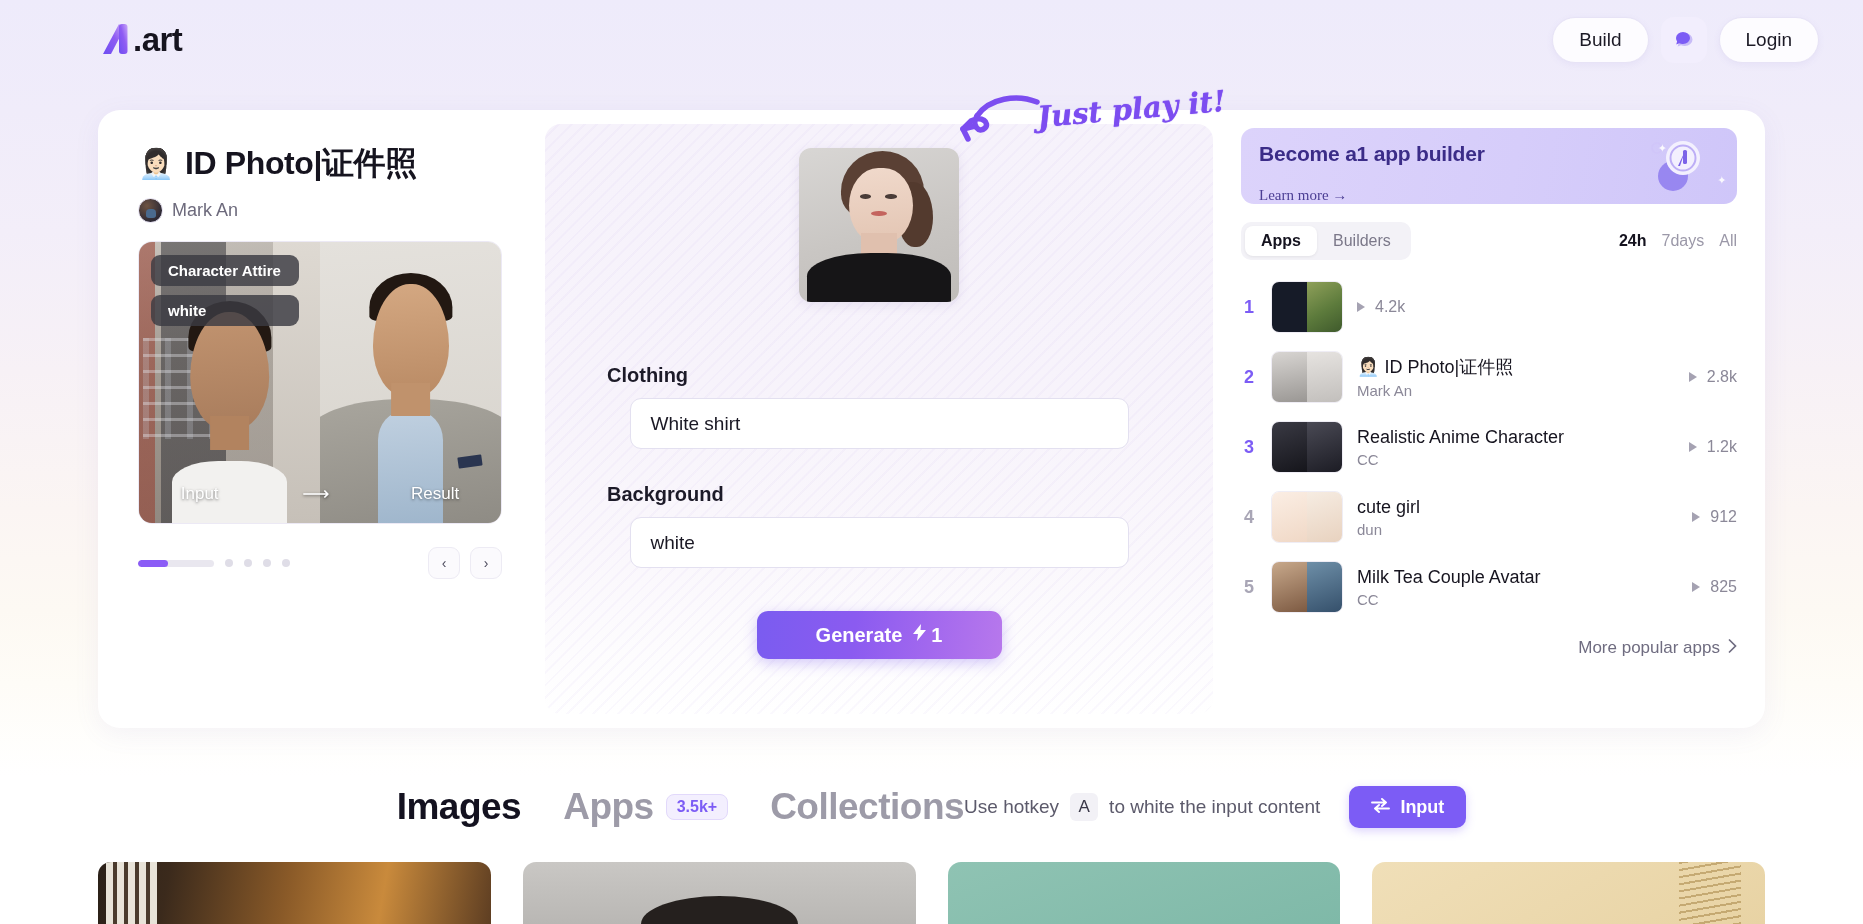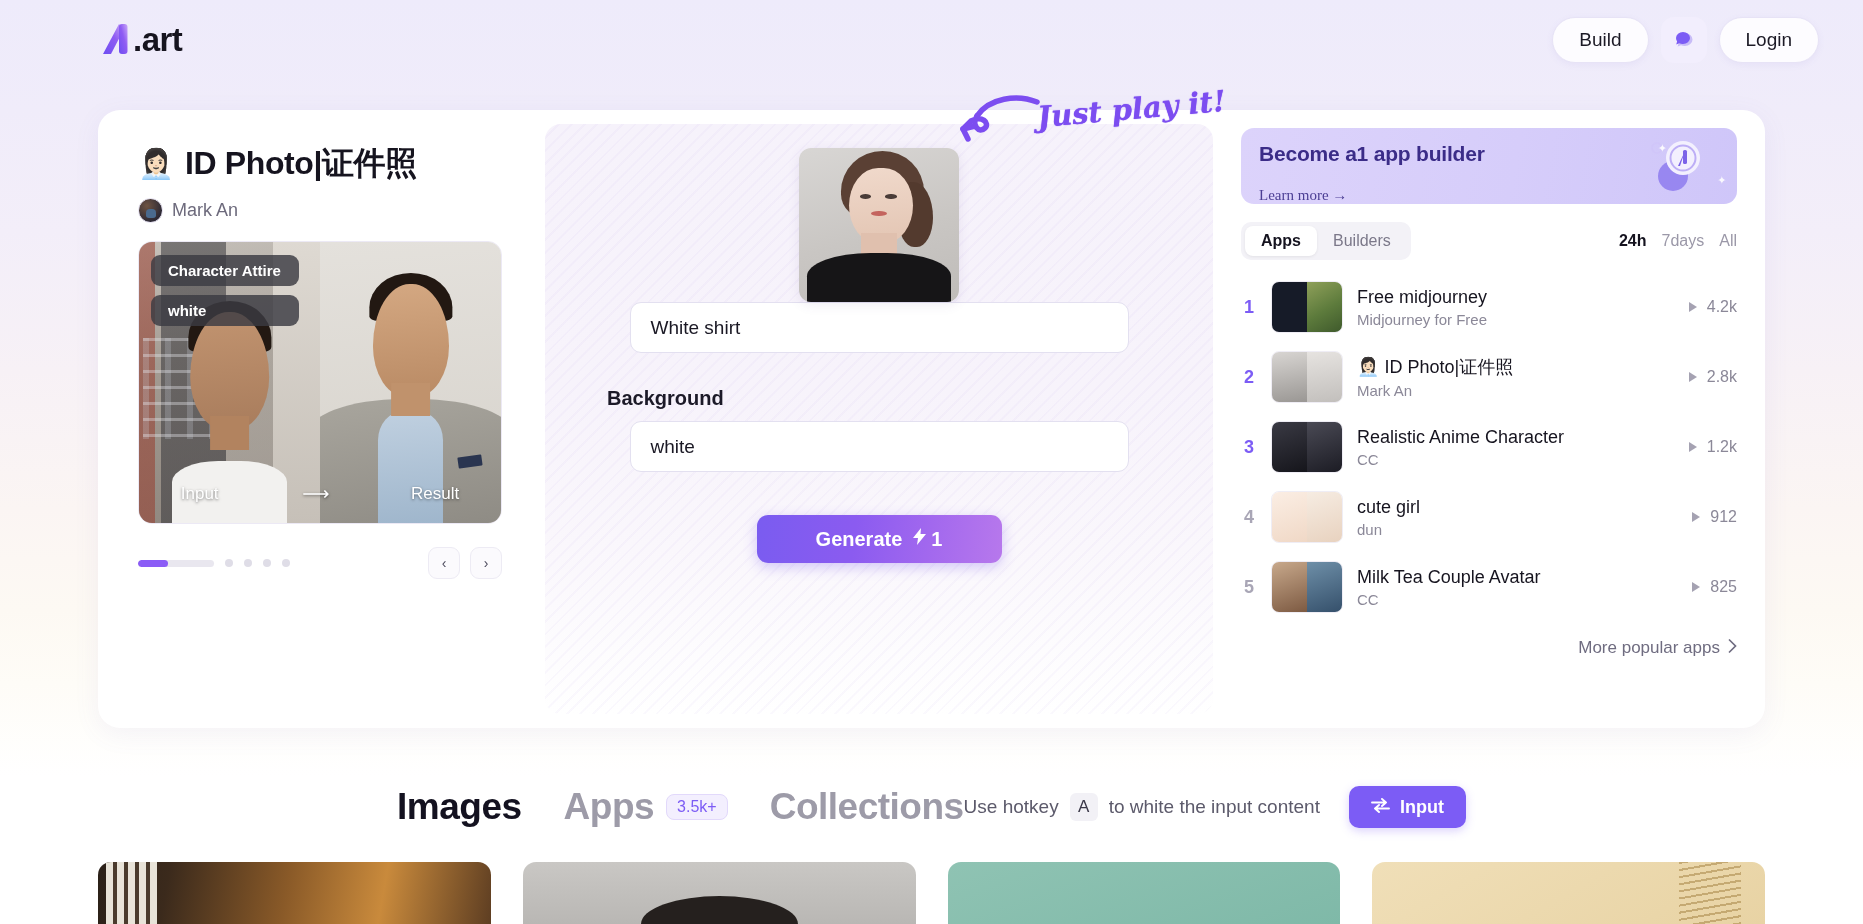--- a/index.html
+++ b/index.html
@@ -307,21 +307,21 @@
     position: absolute; left: 98px; right: 98px; top: 786px;
     display: flex; align-items: center; justify-content: center;
   }
   .btabs { display: flex; align-items: baseline; gap: 42px; }
   .btab { font-size: 37px; font-weight: 700; color: #9D9BA8; letter-spacing: -0.5px; cursor: pointer; }
   .btab.active { color: #141220; }
   .btab-wrap { display: flex; align-items: center; gap: 12px; }
   .count-badge {
     font-size: 16px; color: #7C5CF5; background: #F3EFFE;
     border: 1px solid #E2D9FB; border-radius: 8px; padding: 3px 10px;
-    font-weight: 400; align-self: center;
+    font-weight: 700; align-self: center;
   }
   .hotkey-hint { display: flex; align-items: center; gap: 11px; }
   .hint-text { font-size: 19px; color: #5C5A6B; }
   .kbd {
     display: inline-flex; align-items: center; justify-content: center;
     min-width: 28px; height: 28px; padding: 0 7px;
     background: #F2F1F6; border-radius: 6px;
     font-size: 17px; color: #3A3848;
   }
   .input-btn {
@@ -450,20 +450,21 @@
       <div class="pv-hair"></div>
         <div class="pv-hair2"></div>
         <div class="pv-face"></div>
       <div class="pv-eye l"></div>
         <div class="pv-eye r"></div>
         <div class="pv-lip"></div>
       <div class="pv-neck"></div>
         <div class="pv-top"></div>
     </div>
 
+    <div class="field-label label-clothing">Clothing</div>
     <div class="field-input">White shirt</div>
 
     <div class="field-label label-bg">Background</div>
     <div class="field-input">white</div>
 
     <div class="gen-wrap">
       <div class="gen-btn">
         <span>Generate</span>
         <span style="display:flex;align-items:center;gap:5px;">
           <span class="bolt">
@@ -507,24 +508,20 @@
       </div>
     </div>
 
     <div class="rank-list">
       <div class="rank-item">
         <span class="rank-num top">1</span>
         <span class="thumb">
           <div style="background:#161B28"></div>
           <div style="background:linear-gradient(150deg,#8fa05a,#5d7b3c 55%,#3f5a2c)"></div>
         </span>
-        <span class="rank-meta">
-          <span class="rank-title" style="display:block">Free midjourney</span>
-          <span class="rank-author" style="display:block">Midjourney for Free</span>
-        </span>
         <span class="rank-runs">
           <span class="play-tri"></span>
           <span>4.2k</span>
         </span>
       </div>
 
       <div class="rank-item">
         <span class="rank-num top">2</span>
         <span class="thumb">
           <div style="background:linear-gradient(170deg,#d8d5d2,#9a9794)"></div>

